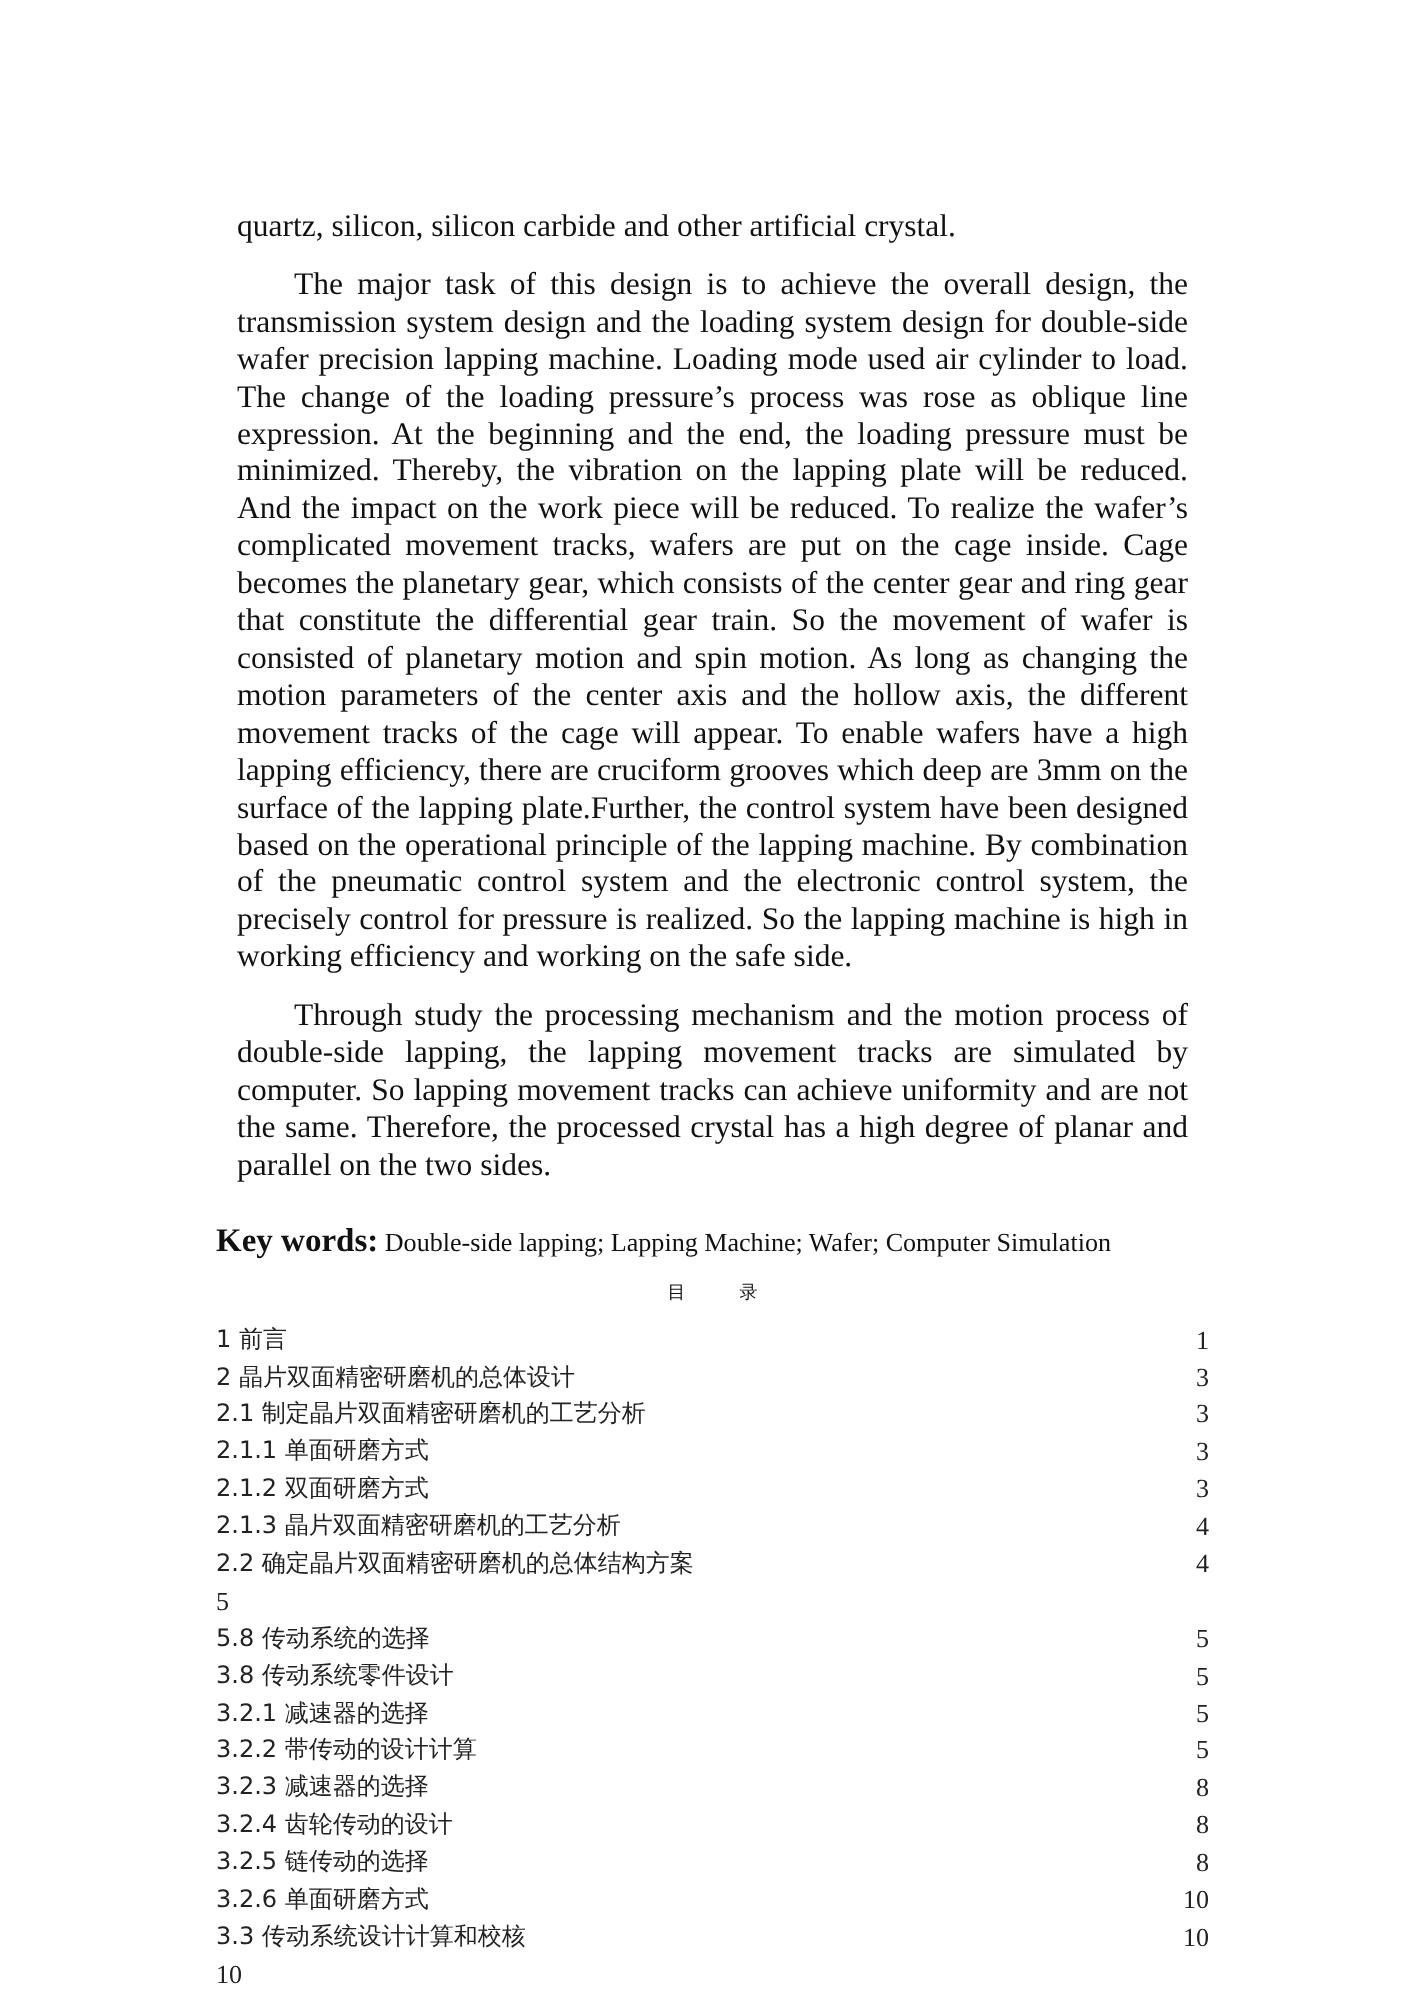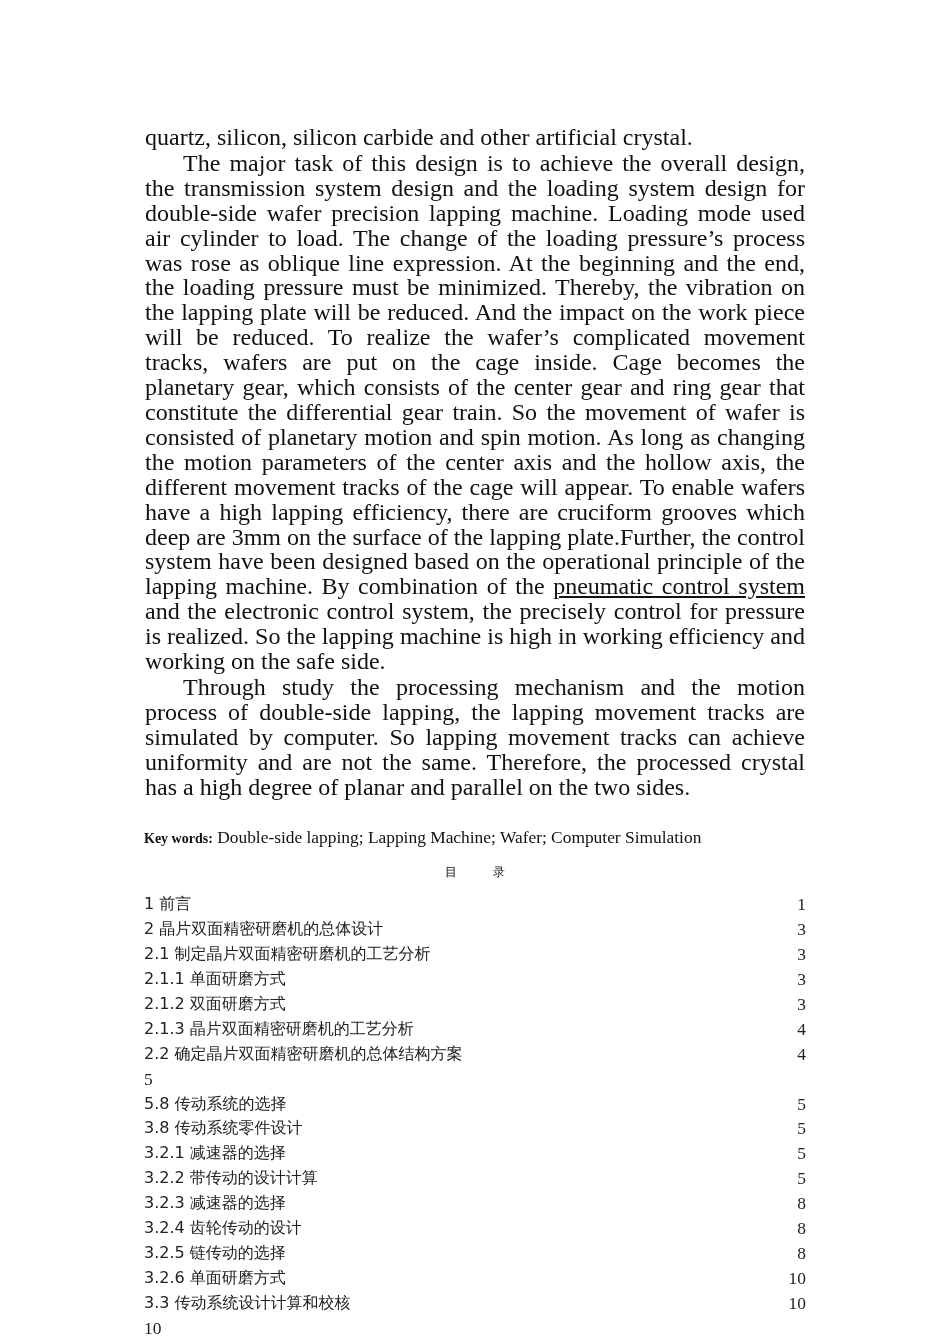--- a/index.html
+++ b/index.html
@@ -15,40 +15,39 @@
       font-family: "Liberation Serif", "DejaVu Serif", serif;
       color: #111111;
     }
     .page {
       position: absolute;
       left: 144px;
       top: 124px;
       width: 662px;
     }
     .para {
-      font-size: 24px;
+      font-size: 21px;
       line-height: 24.9px;
       text-align: justify;
-      margin: 1px;
+      margin: 14px;
     }
     .para.indent {
       text-indent: 38px;
     }
     .underline {
-      text-decoration: underline;
     }
     .keywords {
       margin-top: 25px;
       font-size: 17.4px;
       line-height: 26px;
       white-space: nowrap;
     }
     .keywords .kw-label {
       font-weight: bold;
-      font-size: 14px;
+      font-size: 22px;
     }
     .toc-title {
       margin-top: 8px;
       text-align: center;
       font-family: "DejaVu Sans", sans-serif;
       font-size: 12px;
       line-height: 24px;
       letter-spacing: 0;
     }
     .toc-title span + span {

